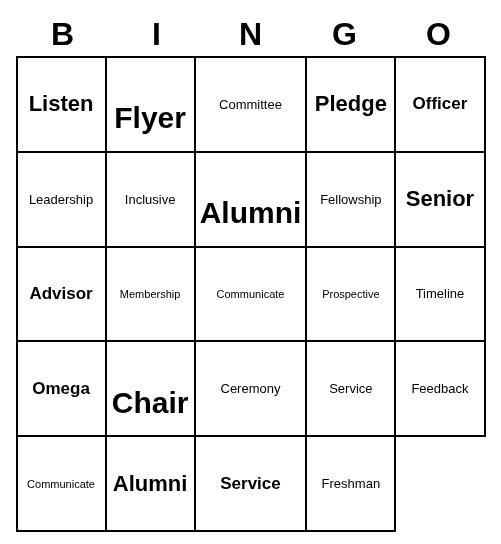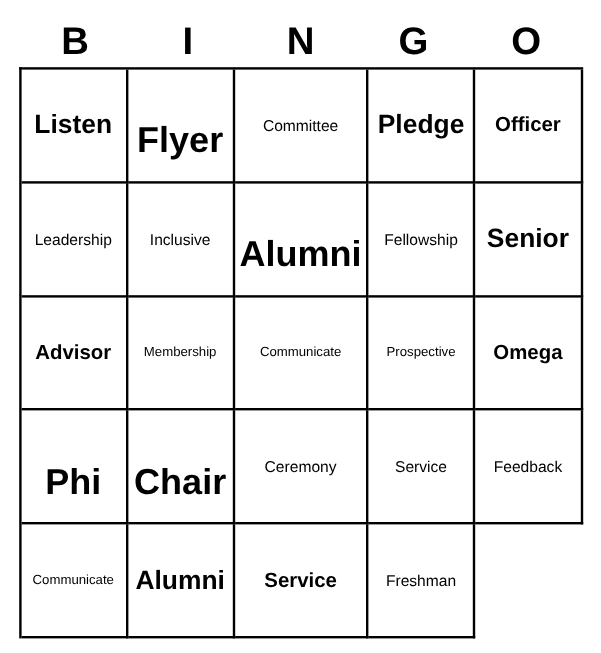--- a/index.html
+++ b/index.html
@@ -136,24 +136,24 @@
       <div class="bingo-cell">
         <span class="cell-text size-xs">Membership</span>
       </div>
       <div class="bingo-cell">
         <span class="cell-text size-xs">Communicate</span>
       </div>
       <div class="bingo-cell">
         <span class="cell-text size-xs">Prospective</span>
       </div>
       <div class="bingo-cell">
-        <span class="cell-text size-md">Omega</span>
+        <span class="cell-text size-sm">Timeline</span>
       </div>
       <div class="bingo-cell">
-        <span class="cell-text size-xl">Phi</span>
+        <span class="cell-text size-md">Omega</span>
       </div>
       <div class="bingo-cell">
         <span class="cell-text size-xl">Chair</span>
       </div>
       <div class="bingo-cell">
         <span class="cell-text size-sm">Ceremony</span>
       </div>
       <div class="bingo-cell">
         <span class="cell-text size-sm">Service</span>
       </div>

